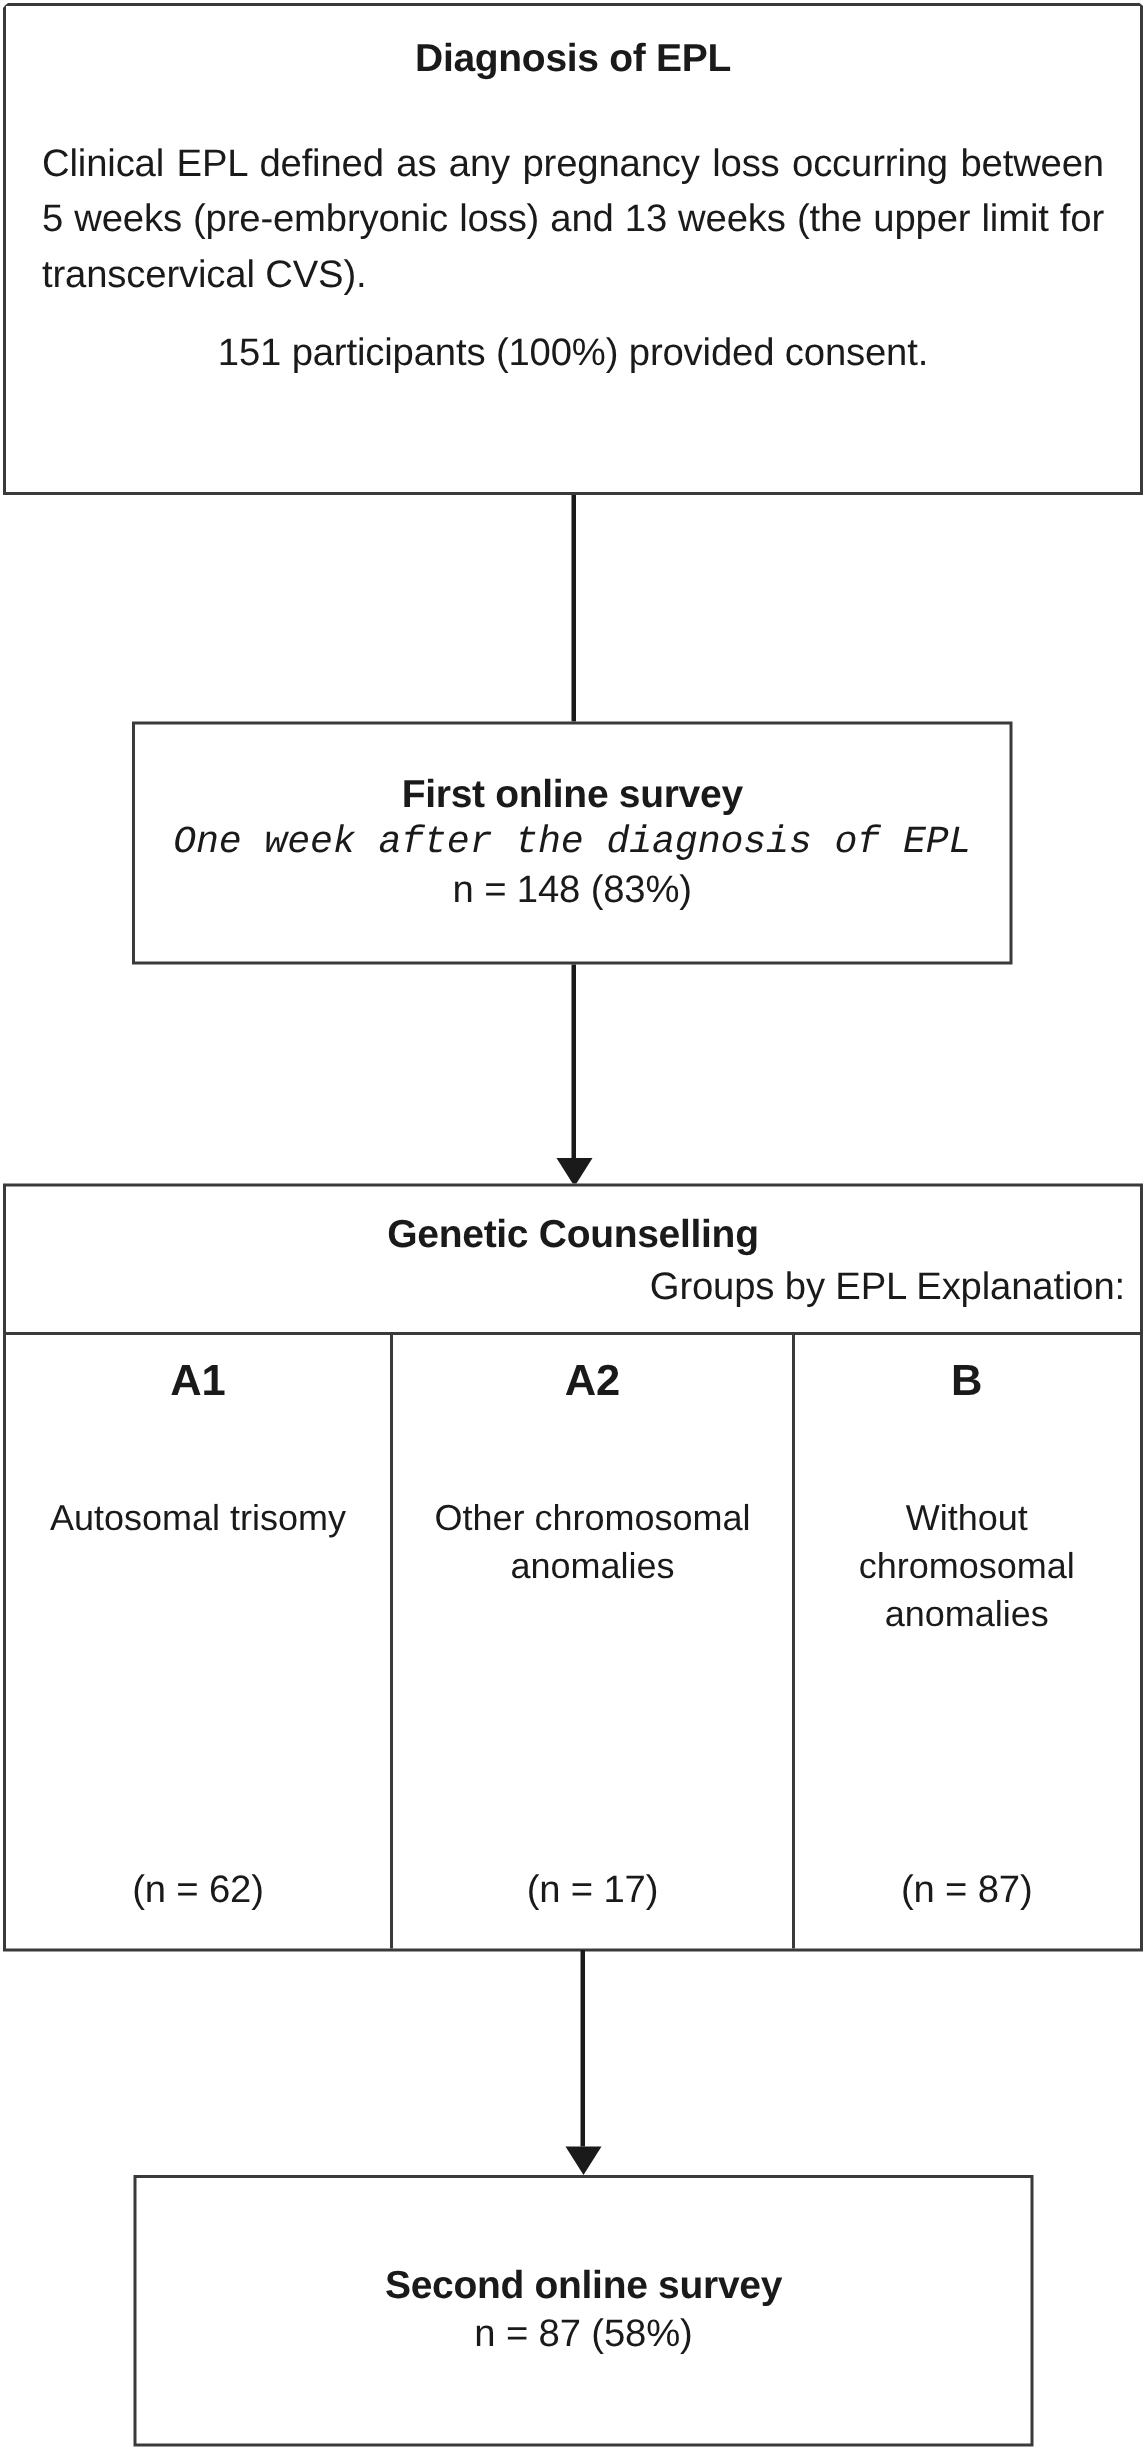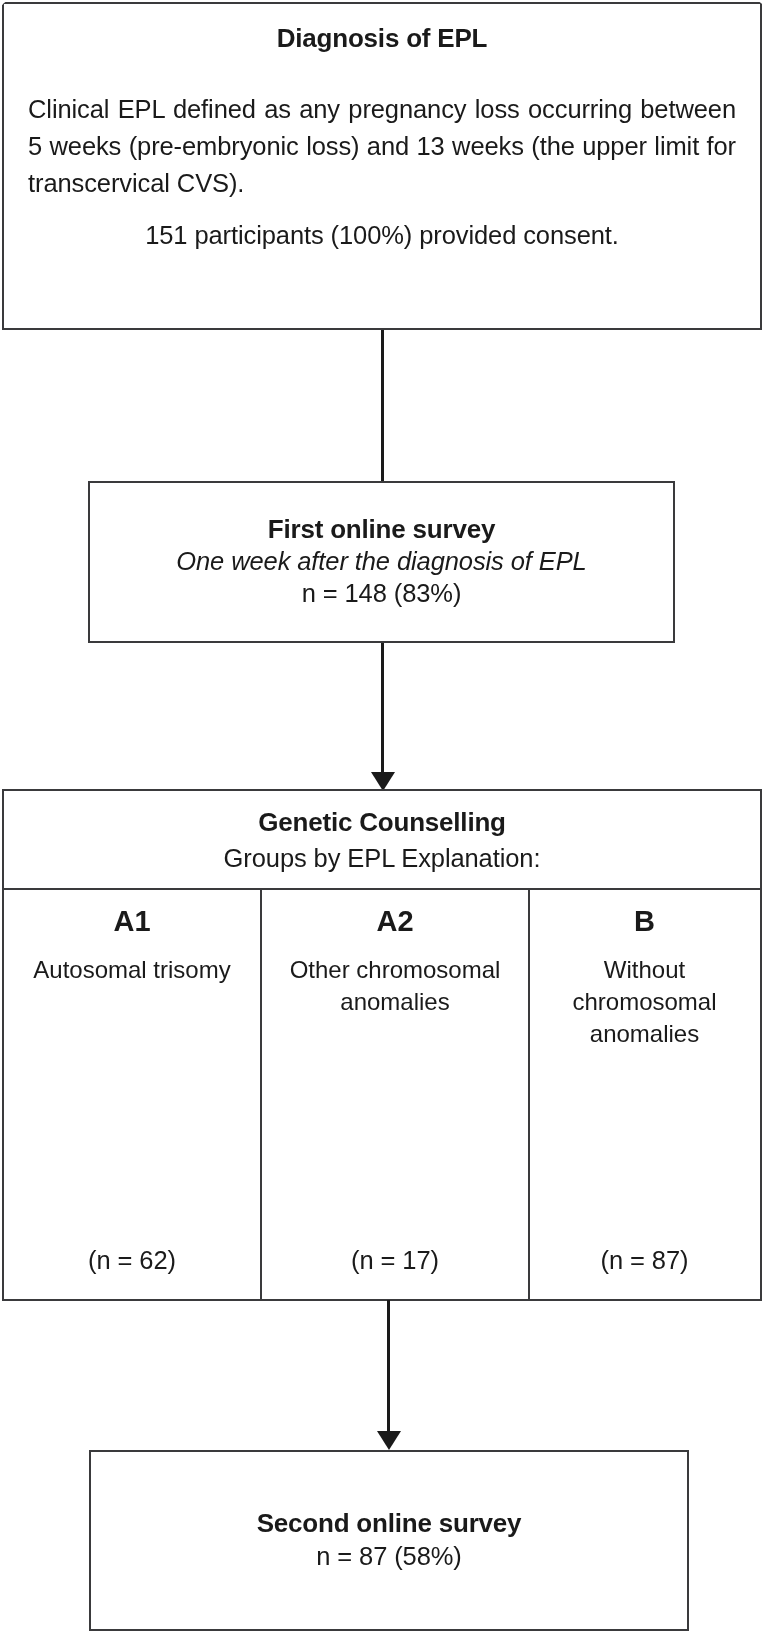--- a/index.html
+++ b/index.html
@@ -110,20 +110,21 @@
     text-align: center;
     letter-spacing: -0.2px;
     line-height: 1.22;
   }
   .survey-timing {
     font-style: italic;
     font-size: 25.5px;
     text-align: center;
     line-height: 1.22;
     letter-spacing: -0.1px;
+    font-family: Liberation Mono, monospace;
   }
   .survey-n {
     font-size: 25.5px;
     text-align: center;
     line-height: 1.28;
     letter-spacing: -0.1px;
   }
 
   
   #connector-2 {
@@ -151,21 +152,21 @@
   }
   #gc-title {
     font-weight: bold;
     font-size: 26px;
     text-align: center;
     letter-spacing: -0.2px;
     line-height: 1.2;
   }
   #gc-subtitle {
     font-size: 25.5px;
-    text-align: center;
+    text-align: right;
     line-height: 1.26;
     margin-top: 4px;
     letter-spacing: -0.1px;
   }
   #gc-groups {
     flex: 1 1 auto;
     display: flex;
     flex-direction: row;
   }
   .gc-column {
@@ -187,21 +188,21 @@
     font-weight: bold;
     font-size: 29px;
     text-align: center;
     line-height: 1.1;
   }
   .gc-desc {
     font-family: "Liberation Sans", sans-serif;
     font-size: 24px;
     text-align: center;
     line-height: 1.32;
-    margin-top: 16px;
+    margin-top: 59px;
   }
   .gc-count {
     font-size: 25.5px;
     text-align: center;
     margin-top: auto;
     letter-spacing: -0.1px;
   }
 
   
   #connector-3 {

